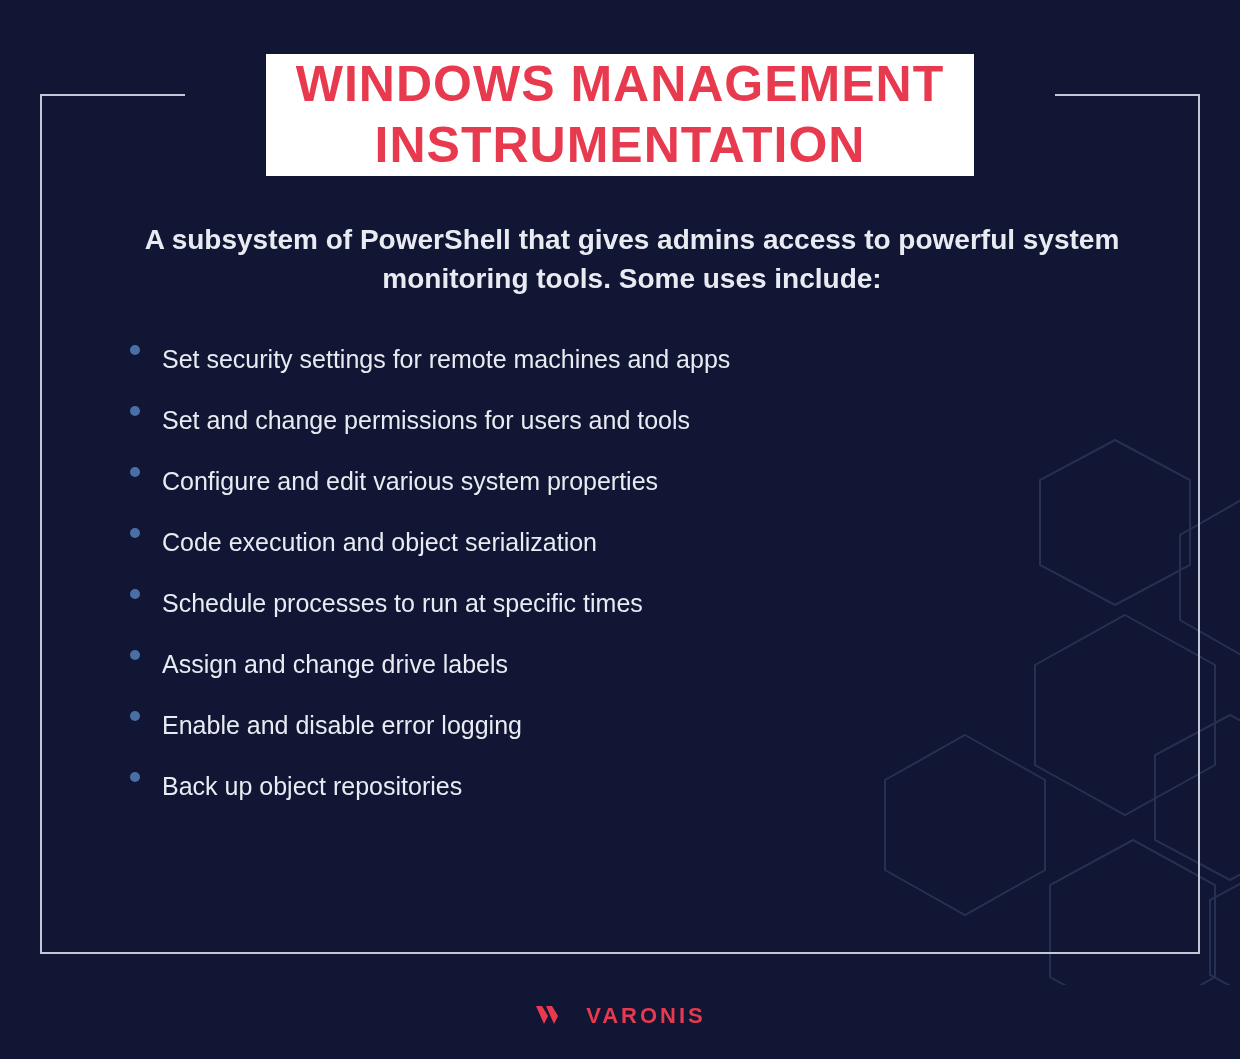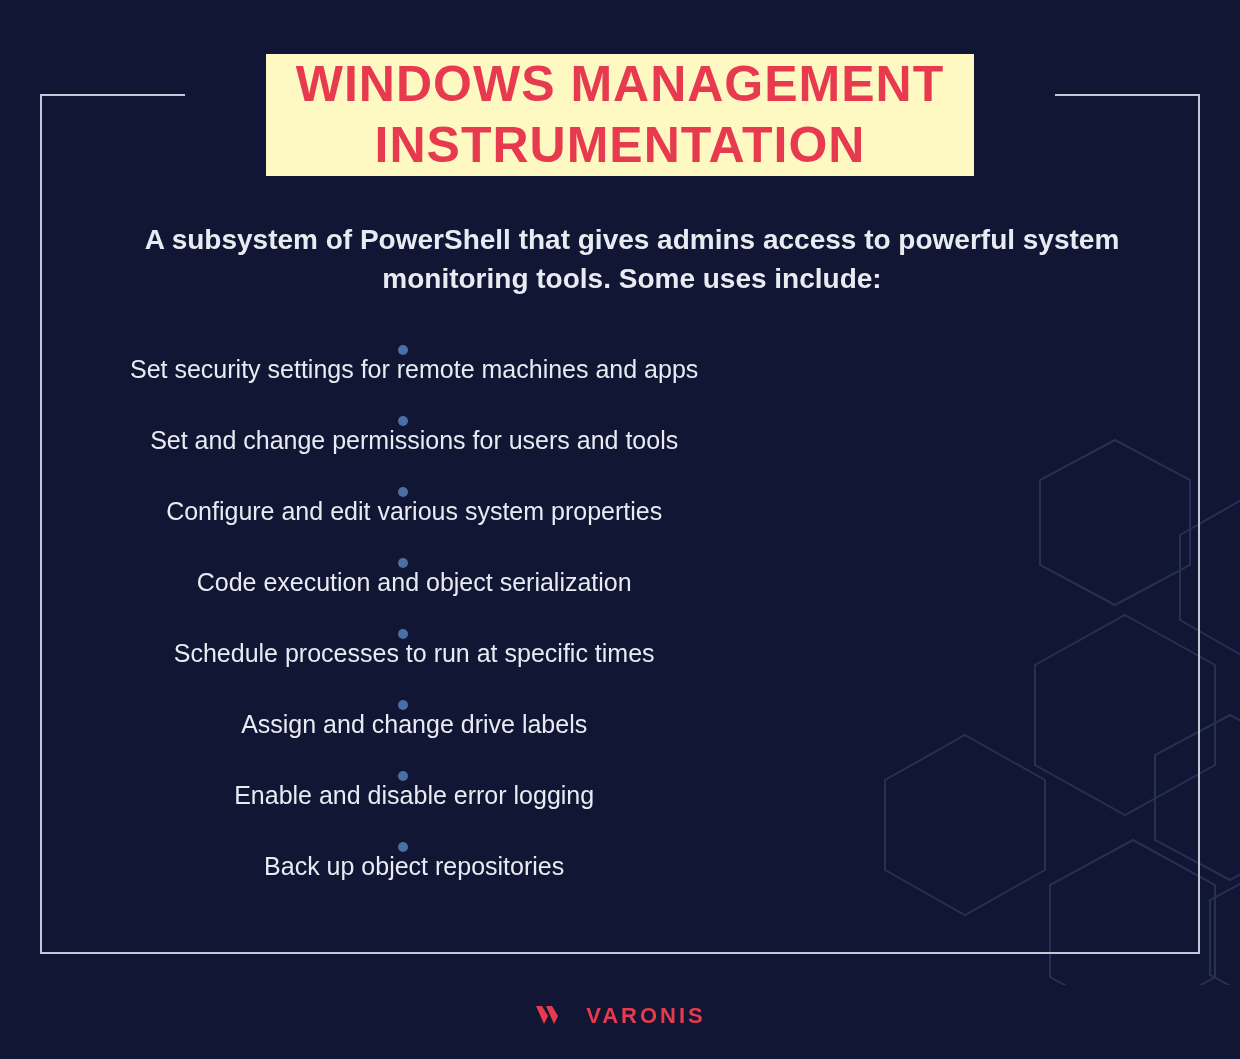--- a/index.html
+++ b/index.html
@@ -33,21 +33,21 @@
       text-align: center;
       z-index: 3;
     }
     .title {
       color: #e83a4e;
       font-size: 50px;
       font-weight: 800;
       letter-spacing: 1px;
       line-height: 1.22;
       display: inline-block;
-      background: #fef9c3;
+      background: #ffffff;
       padding: 0 30px;
       position: relative;
     }
     .title-border-left, .title-border-right {
       position: absolute;
       top: 94px;
       height: 2px;
       background: #c2c8d8;
       z-index: 2;
     }
@@ -73,23 +73,22 @@
       margin-top: 8px;
     }
     .list {
       position: absolute;
       top: 345px;
       left: 130px;
       z-index: 3;
     }
     .list-item {
       display: flex;
-      align-items: center;
+      align-items: flex-start;
       margin-bottom: 32px;
-      flex-direction: column;
     }
     .bullet {
       width: 10px;
       height: 10px;
       border-radius: 50%;
       background: #4a6fa5;
       margin-right: 22px;
       flex-shrink: 0;
     }
     .list-text {

